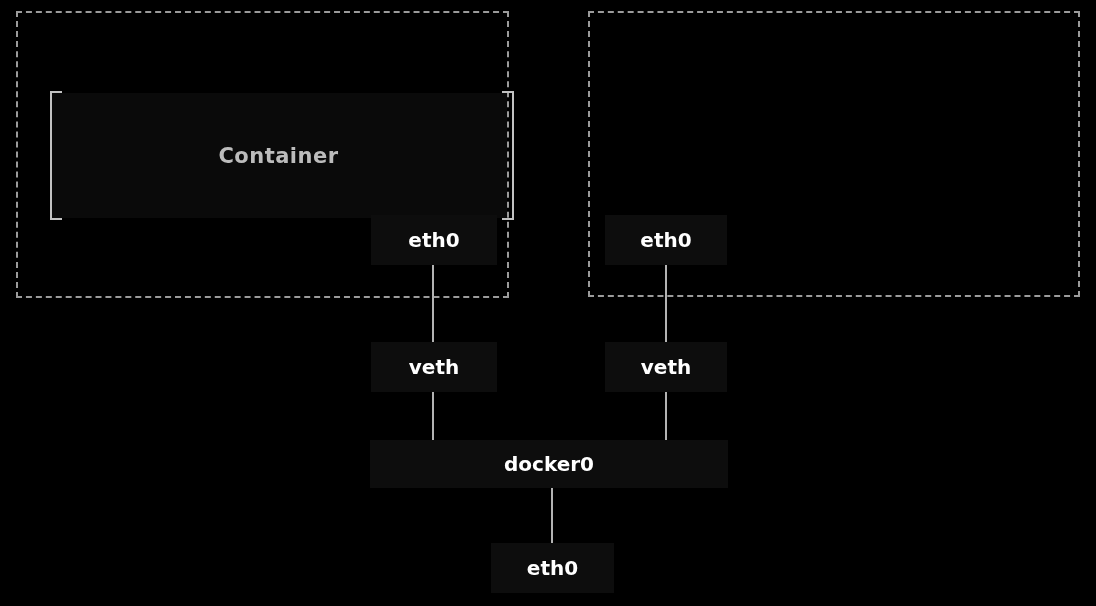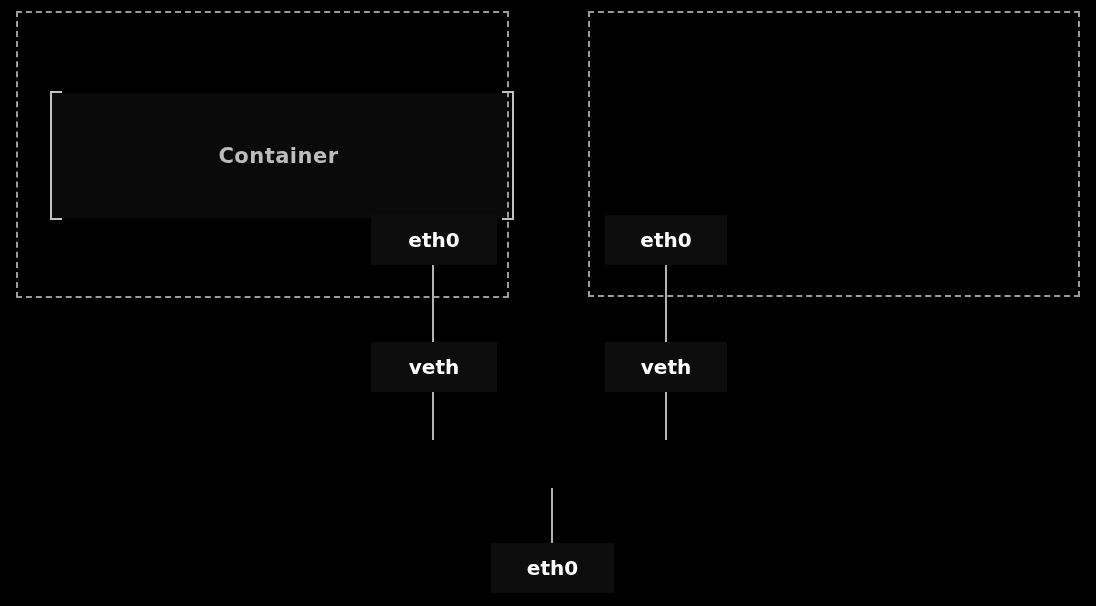--- a/index.html
+++ b/index.html
@@ -106,20 +106,21 @@
   </div>
 
   <div class="iface-node" id="eth0-node-1">eth0</div>
 
   <div class="iface-node" id="eth0-node-2">eth0</div>
 
   <div class="iface-node" id="veth-node-1">veth</div>
 
   <div class="iface-node" id="veth-node-2">veth</div>
 
+  <div class="iface-node" id="docker0-node">docker0</div>
 
   <div class="iface-node" id="eth0-host-node">eth0</div>
 
   <div class="connector" id="connector-eth0-veth-1"></div>
   <div class="connector" id="connector-eth0-veth-2"></div>
   <div class="connector" id="connector-veth-docker0-1"></div>
   <div class="connector" id="connector-veth-docker0-2"></div>
   <div class="connector" id="connector-docker0-eth0"></div>
 
 </div>

